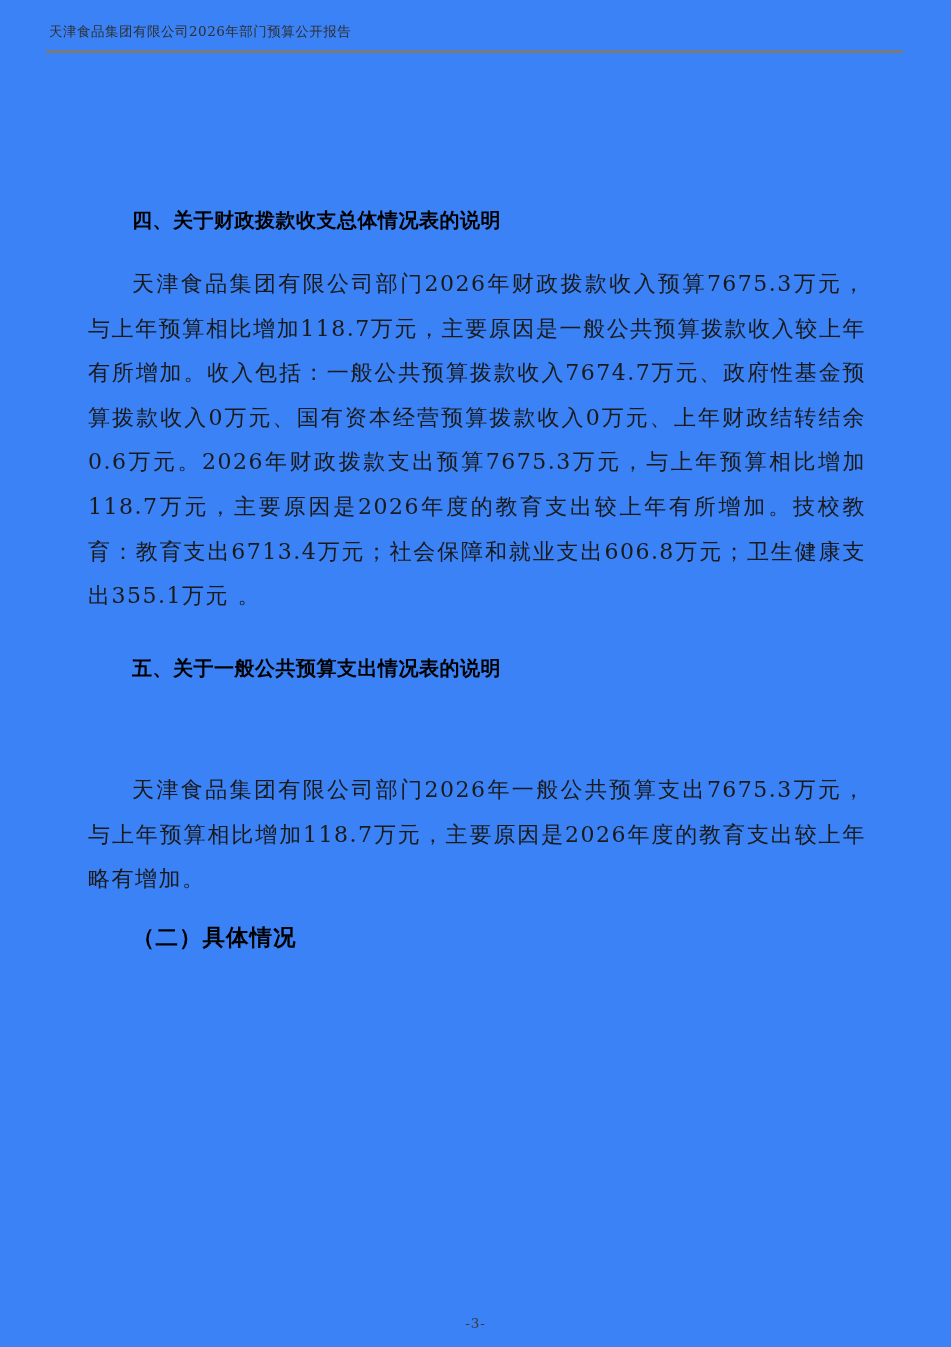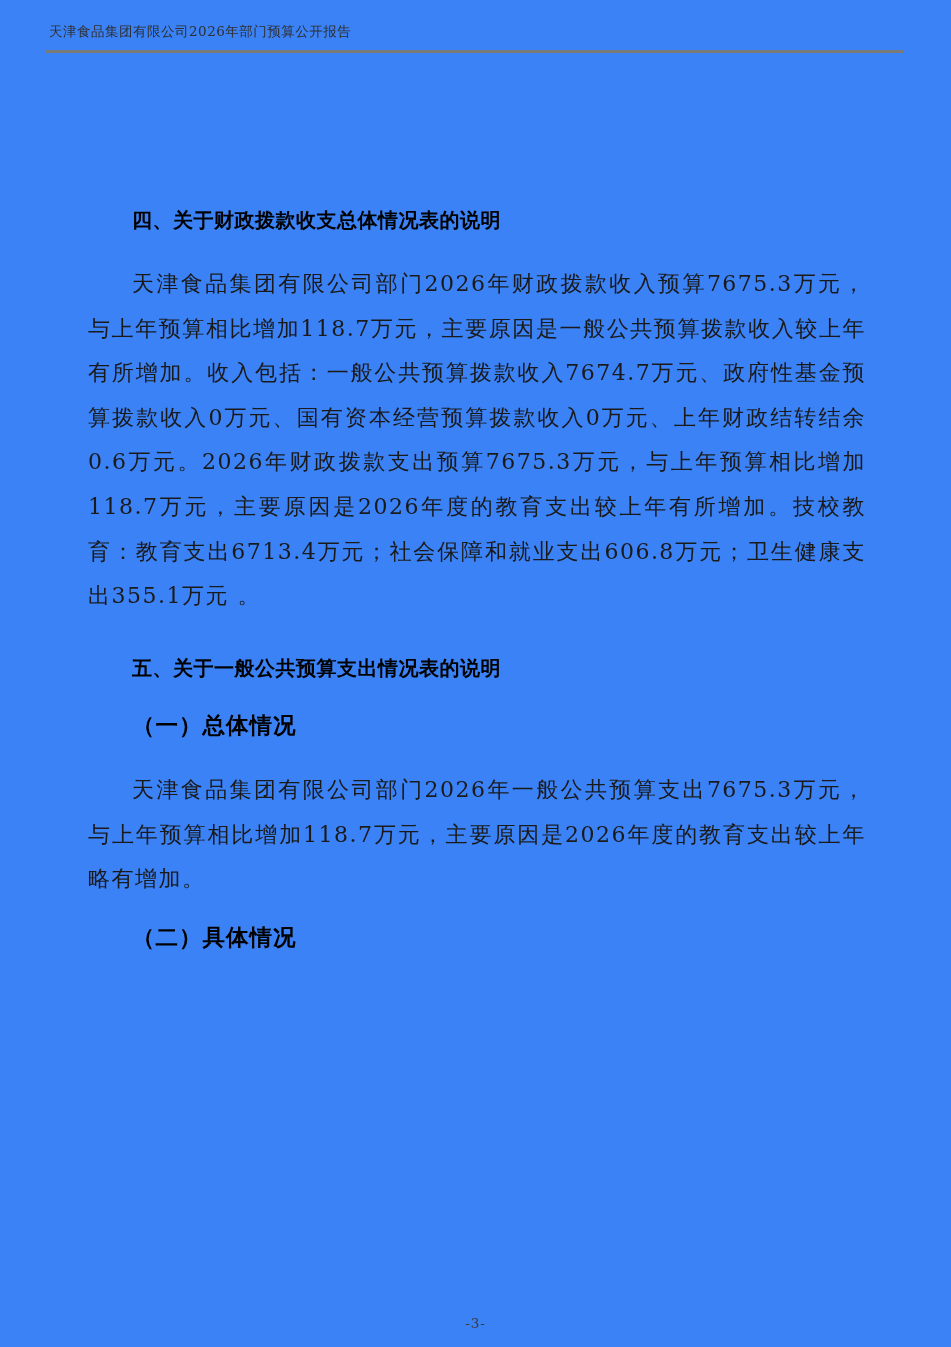--- a/index.html
+++ b/index.html
@@ -93,21 +93,20 @@
 
   <div class="doc-header-rule"></div>
 
 
   <div class="block heading-main pos-h4 indent">四、关于财政拨款收支总体情况表的说明</div>
 
   <div class="block indent pos-para2">天津食品集团有限公司部门2026年财政拨款收入预算7675.3万元，与上年预算相比增加118.7万元，主要原因是一般公共预算拨款收入较上年有所增加。收入包括：一般公共预算拨款收入7674.7万元、政府性基金预算拨款收入0万元、国有资本经营预算拨款收入0万元、上年财政结转结余0.6万元。2026年财政拨款支出预算7675.3万元，与上年预算相比增加118.7万元，主要原因是2026年度的教育支出较上年有所增加。技校教育：教育支出6713.4万元；社会保障和就业支出606.8万元；卫生健康支出355.1万元 。</div>
 
   <div class="block heading-main pos-h5 indent">五、关于一般公共预算支出情况表的说明</div>
 
-  <div class="block heading-sub pos-h5a indent">（一）总体情况</div>
 
   <div class="block indent pos-para3">天津食品集团有限公司部门2026年一般公共预算支出7675.3万元，与上年预算相比增加118.7万元，主要原因是2026年度的教育支出较上年略有增加。</div>
 
   <div class="block heading-sub pos-h5b indent">（二）具体情况</div>
 
 
   <div class="doc-footer">-3-</div>
 
 </div>
 

